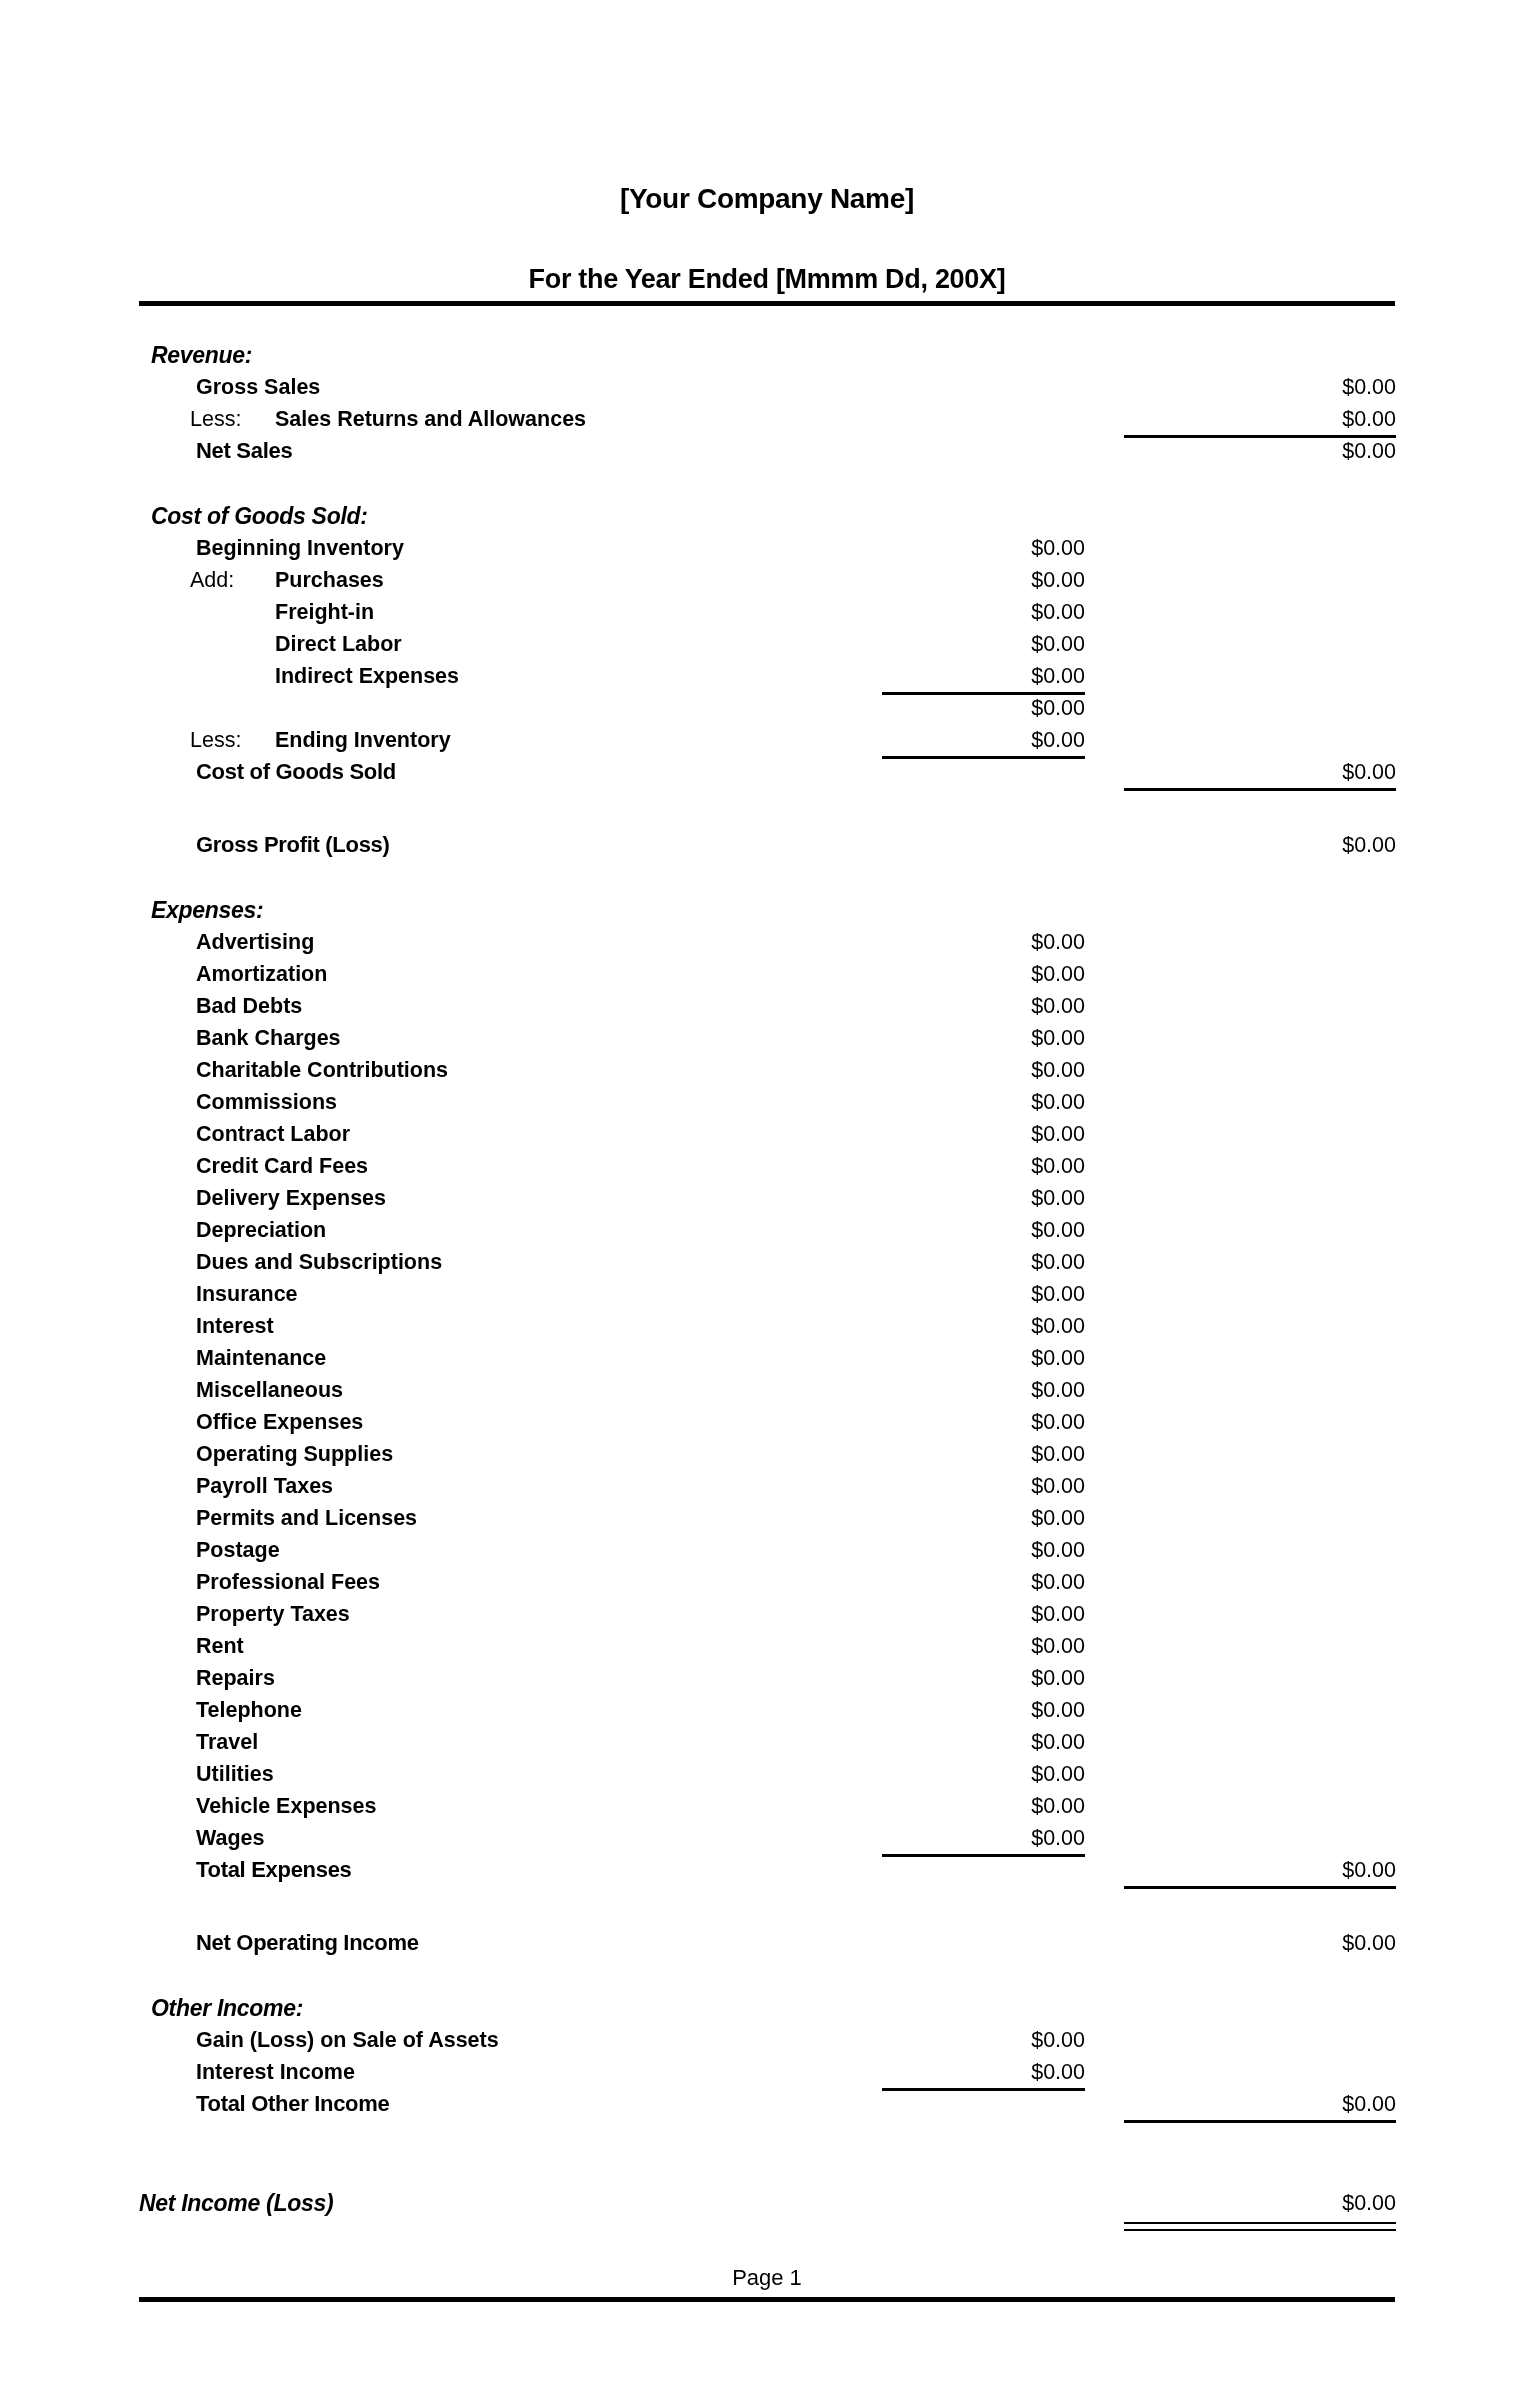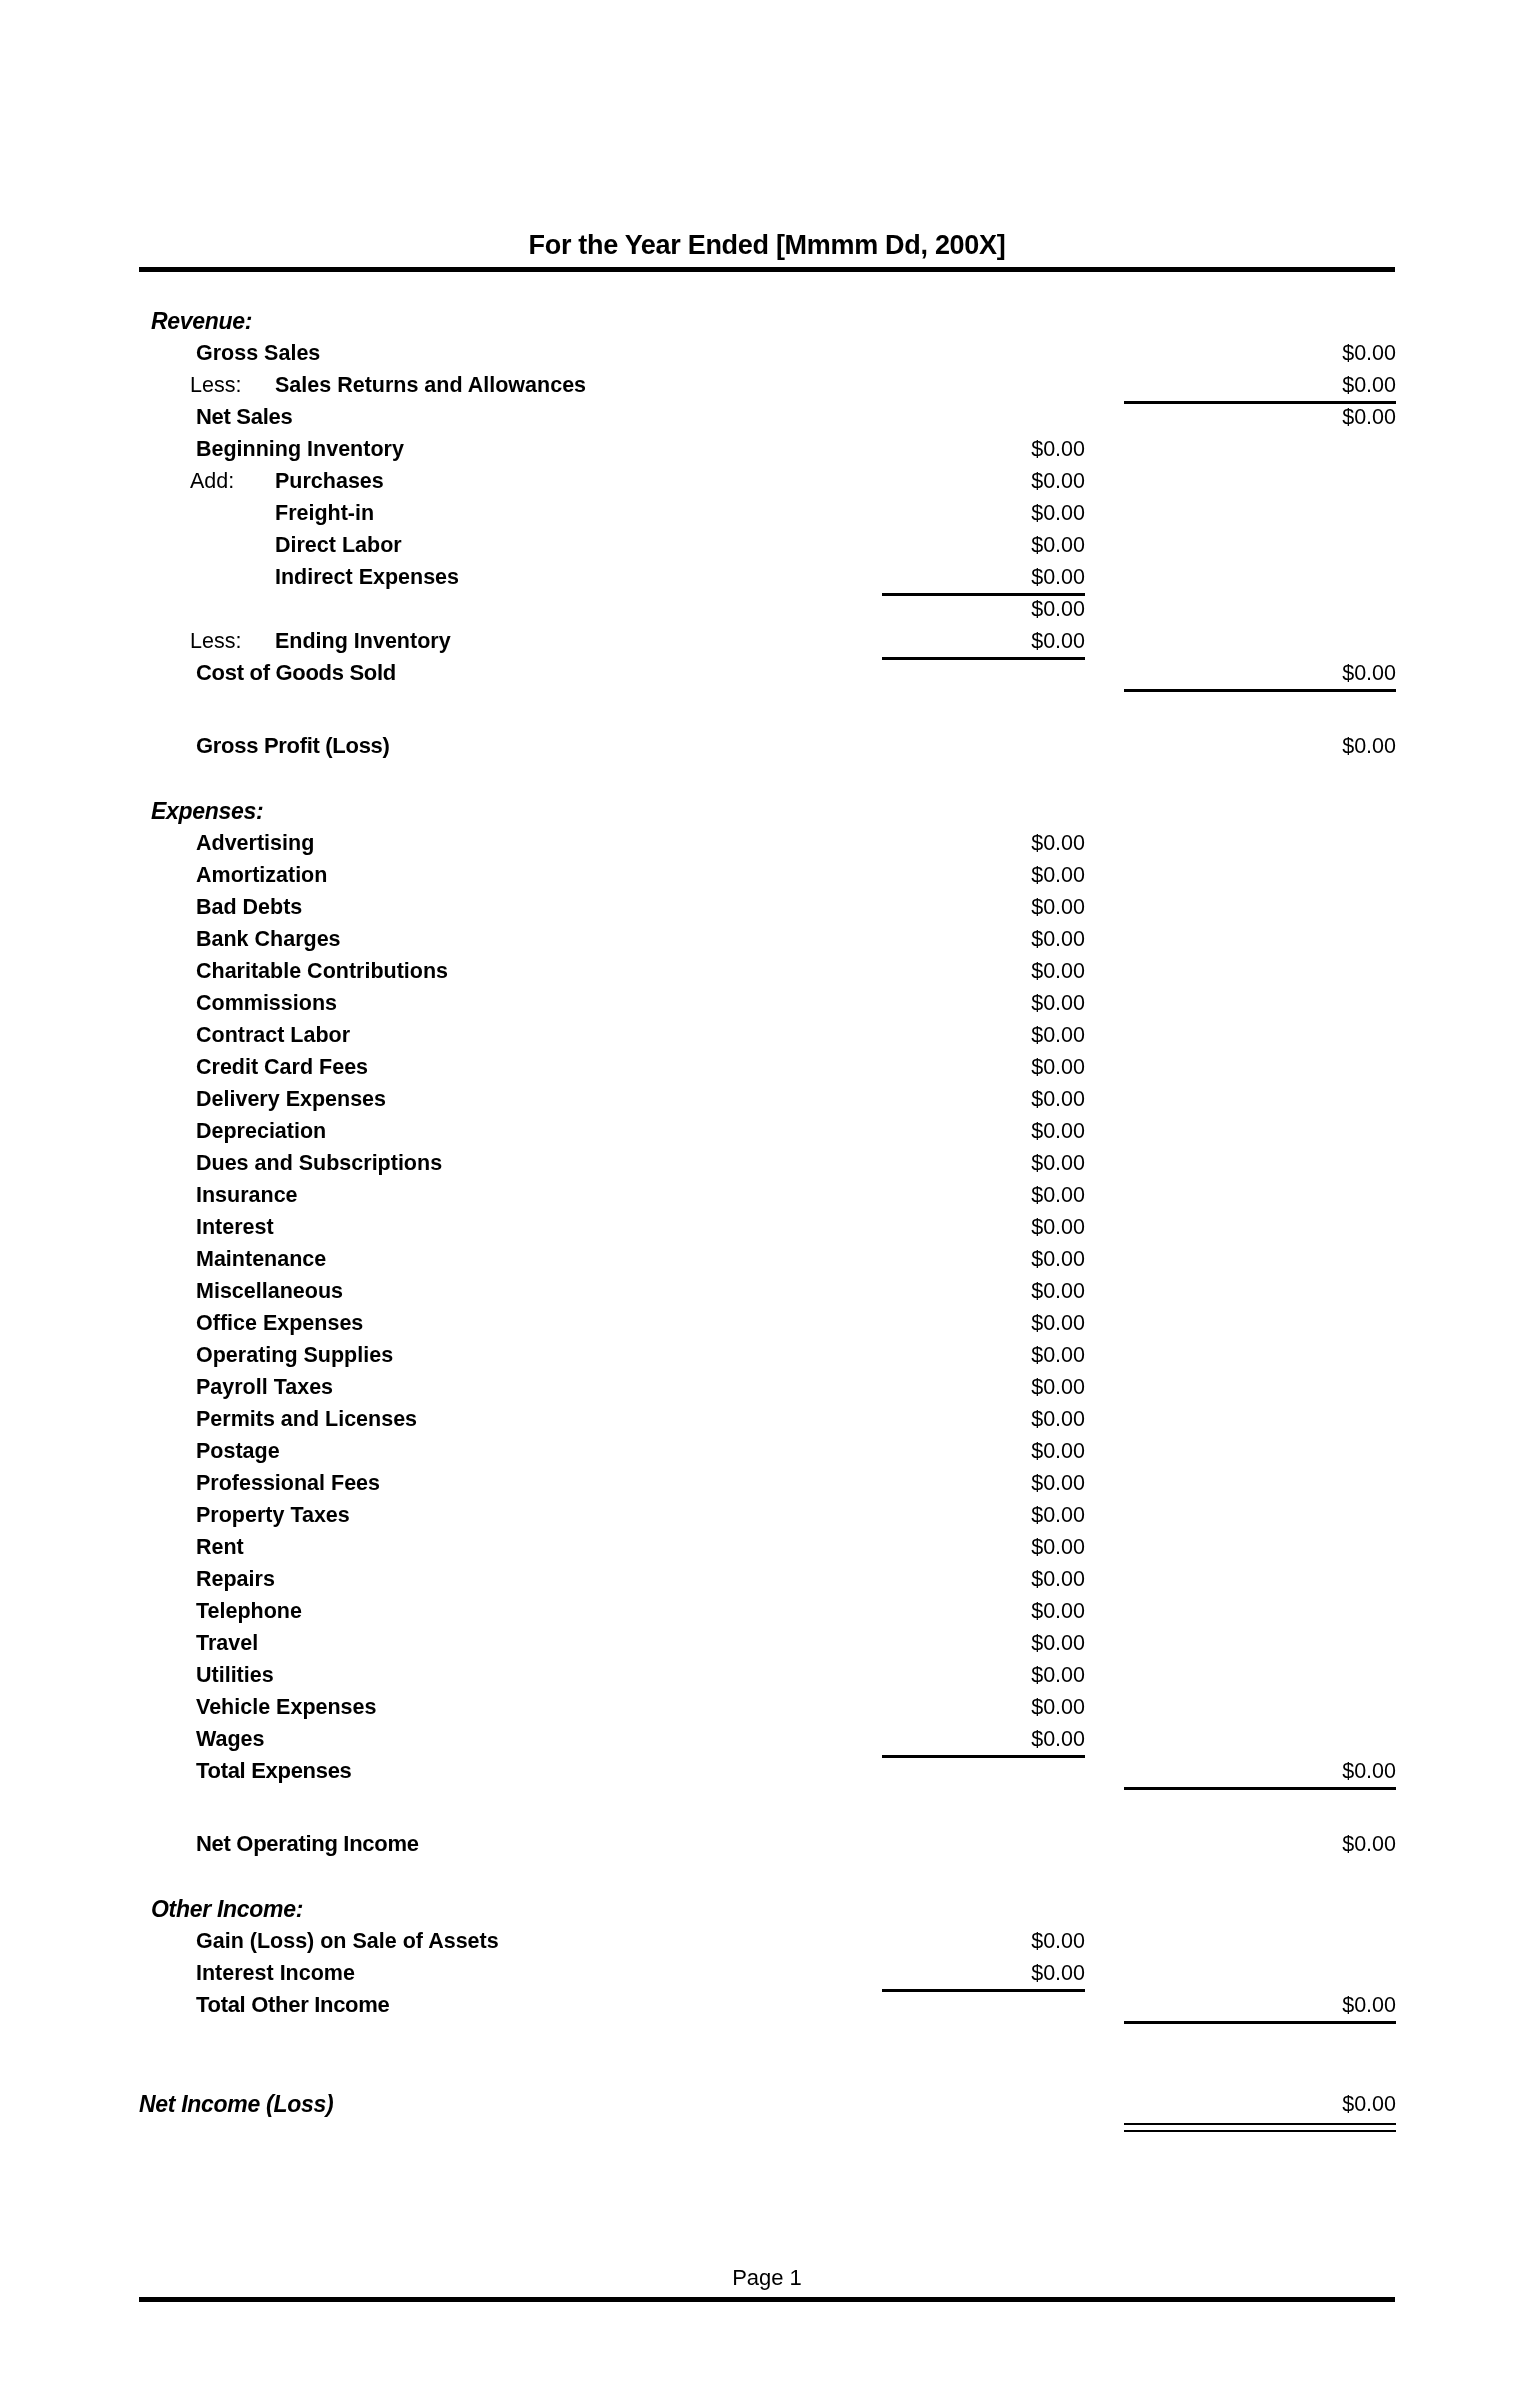--- a/index.html
+++ b/index.html
@@ -63,20 +63,21 @@
   .doc-footer { position: absolute; left: 139px; right: 138px; top: 2264px; }
   .page-label { text-align: center; font-size: 22px; line-height: 27px; }
   .doc-footer .thick-rule { margin-top: 5.7px; }
 </style>
 </head>
 <body>
 
 <div class="page">
 
   <header class="doc-header">
+    <div class="doc-title">[Your Company Name]</div>
     <div class="doc-period">For the Year Ended [Mmmm Dd, 200X]</div>
     <div class="thick-rule"></div>
   </header>
 
   <main class="statement">
       <div class="row kind-section gap-1">
 
     <span class="label">Revenue:</span>
 
   </div>
@@ -92,20 +93,25 @@
     <span class="label">Sales Returns and Allowances</span>
 
     <span class="val right">$0.00</span>
     <span class="rule rule-right"></span>
   </div>
       <div class="row kind-total">
 
     <span class="label">Net Sales</span>
 
     <span class="val right">$0.00</span>
+
+  </div>
+      <div class="row kind-section gap-1">
+
+    <span class="label">Cost of Goods Sold:</span>
 
   </div>
       <div class="row kind-item">
 
     <span class="label">Beginning Inventory</span>
     <span class="val mid">$0.00</span>
 
   </div>
       <div class="row kind-item has-prefix">
     <span class="prefix">Add:</span>

